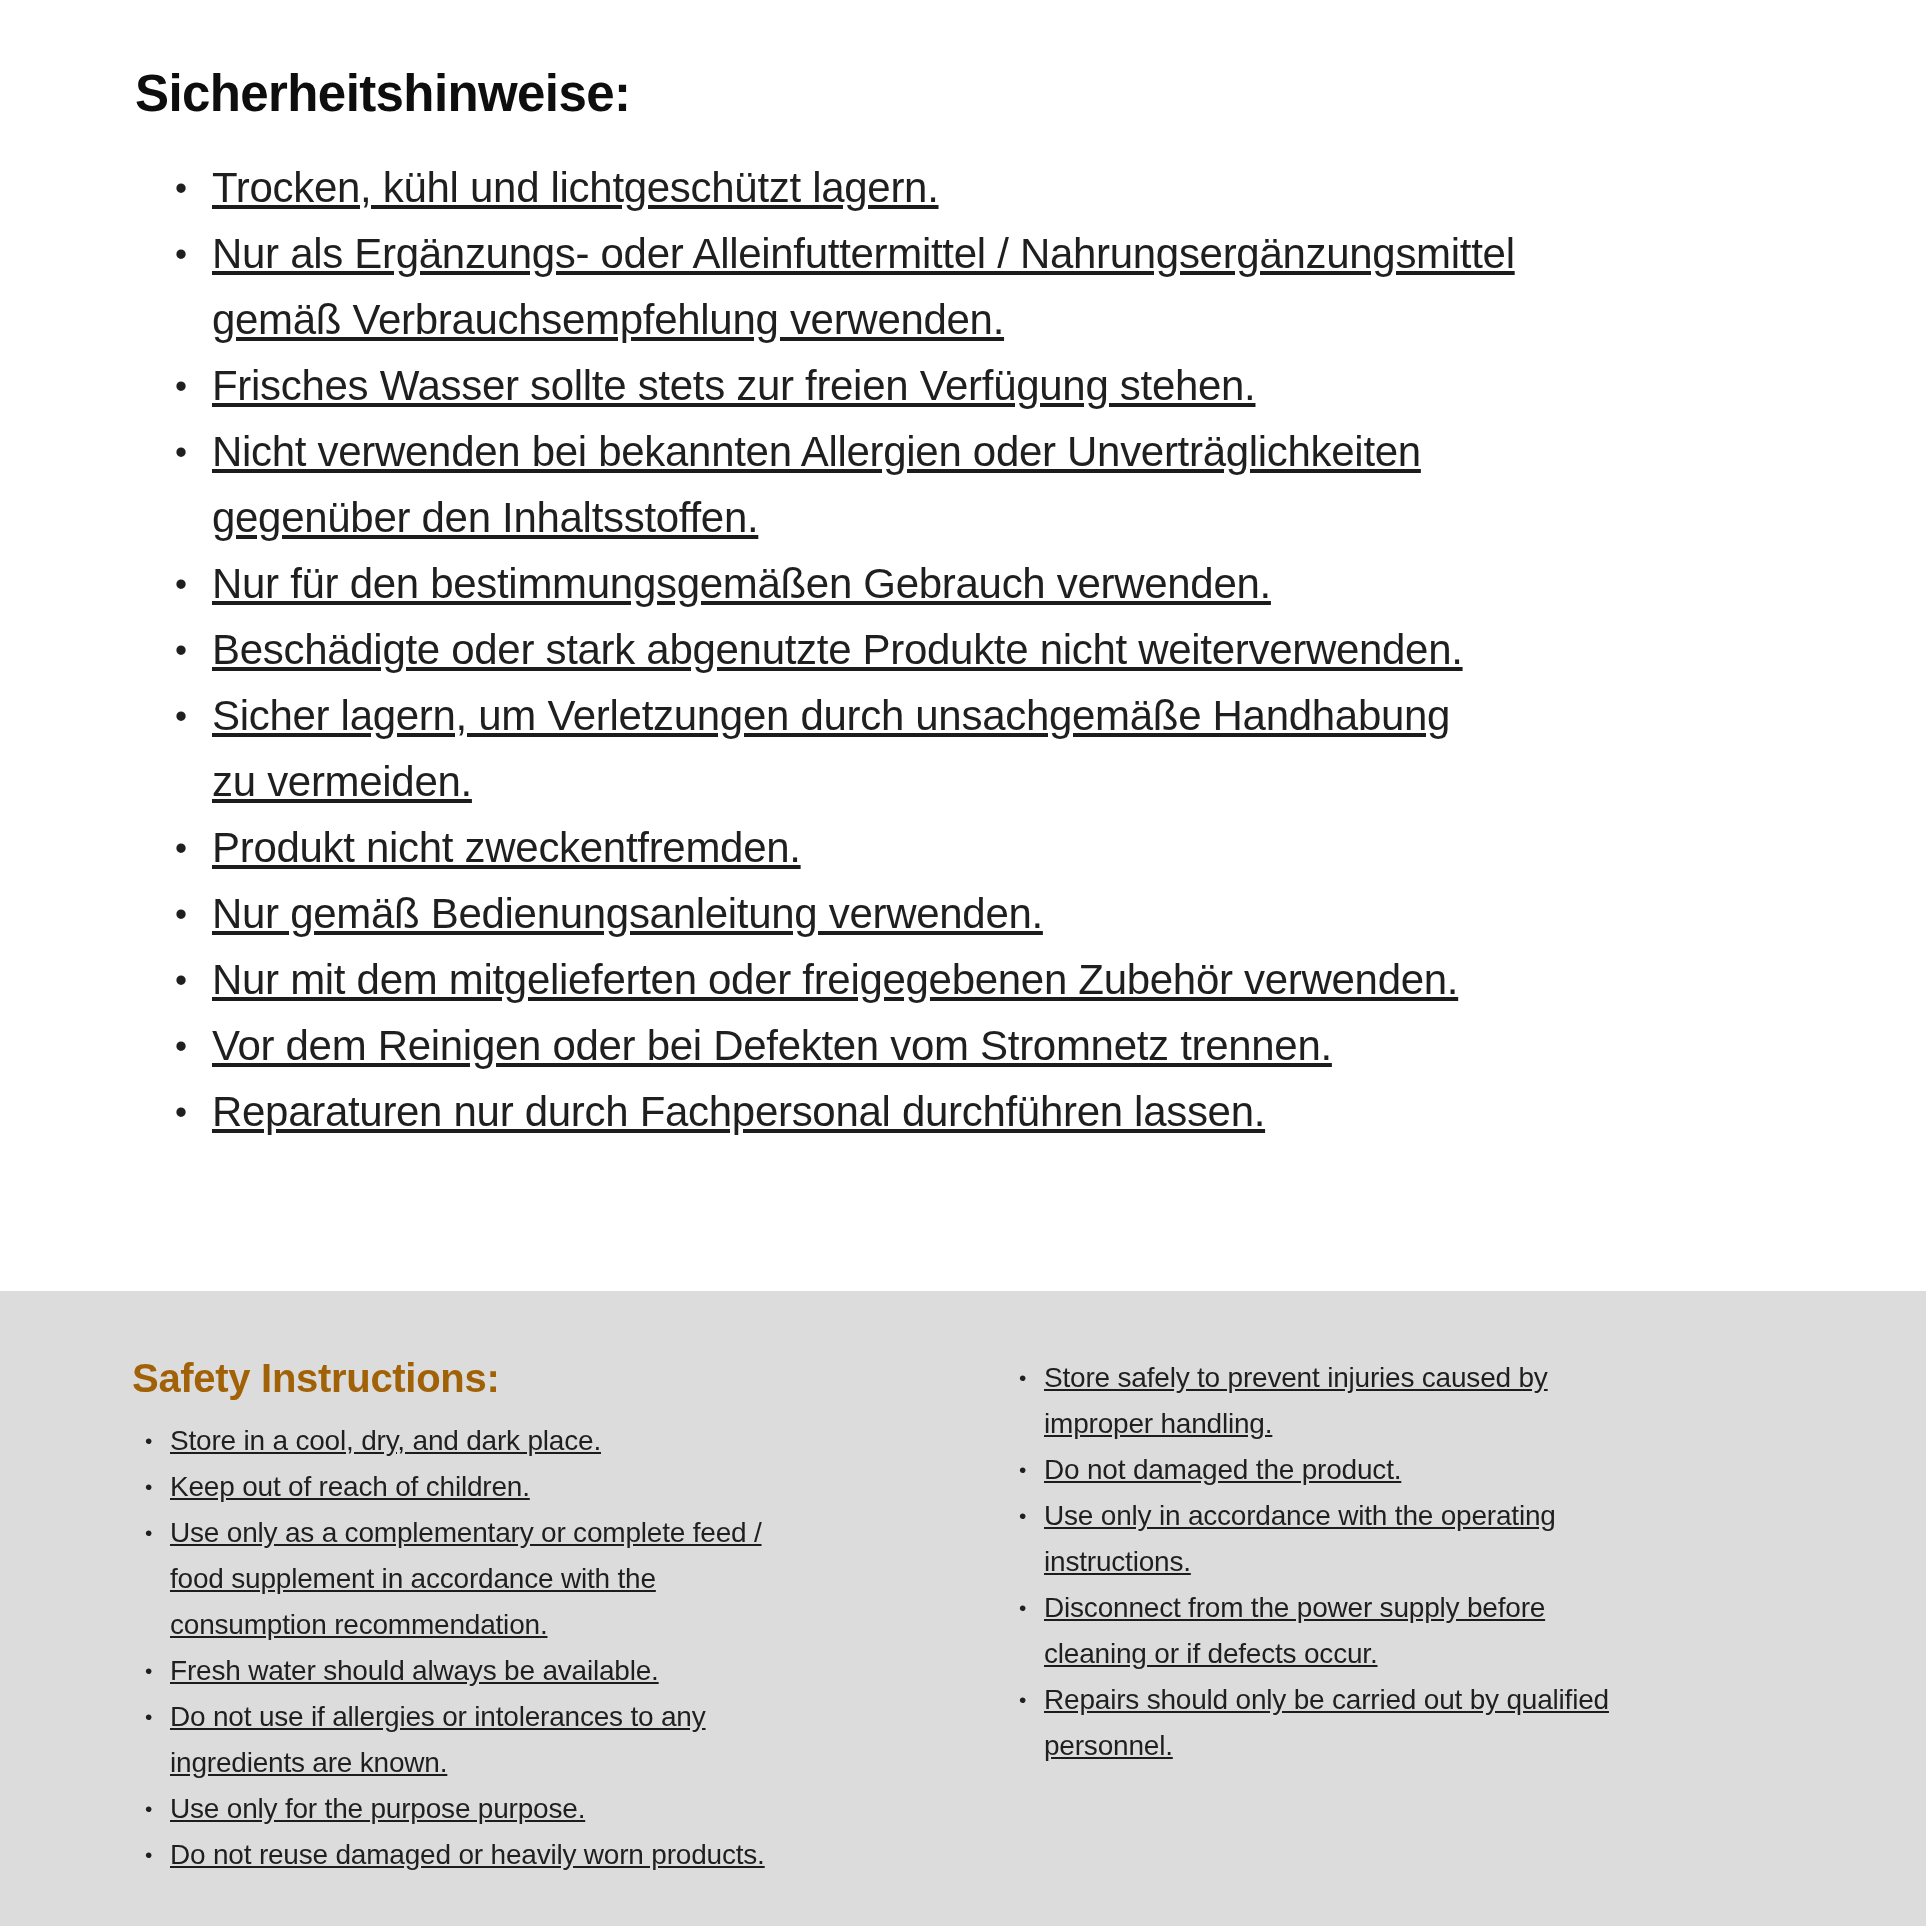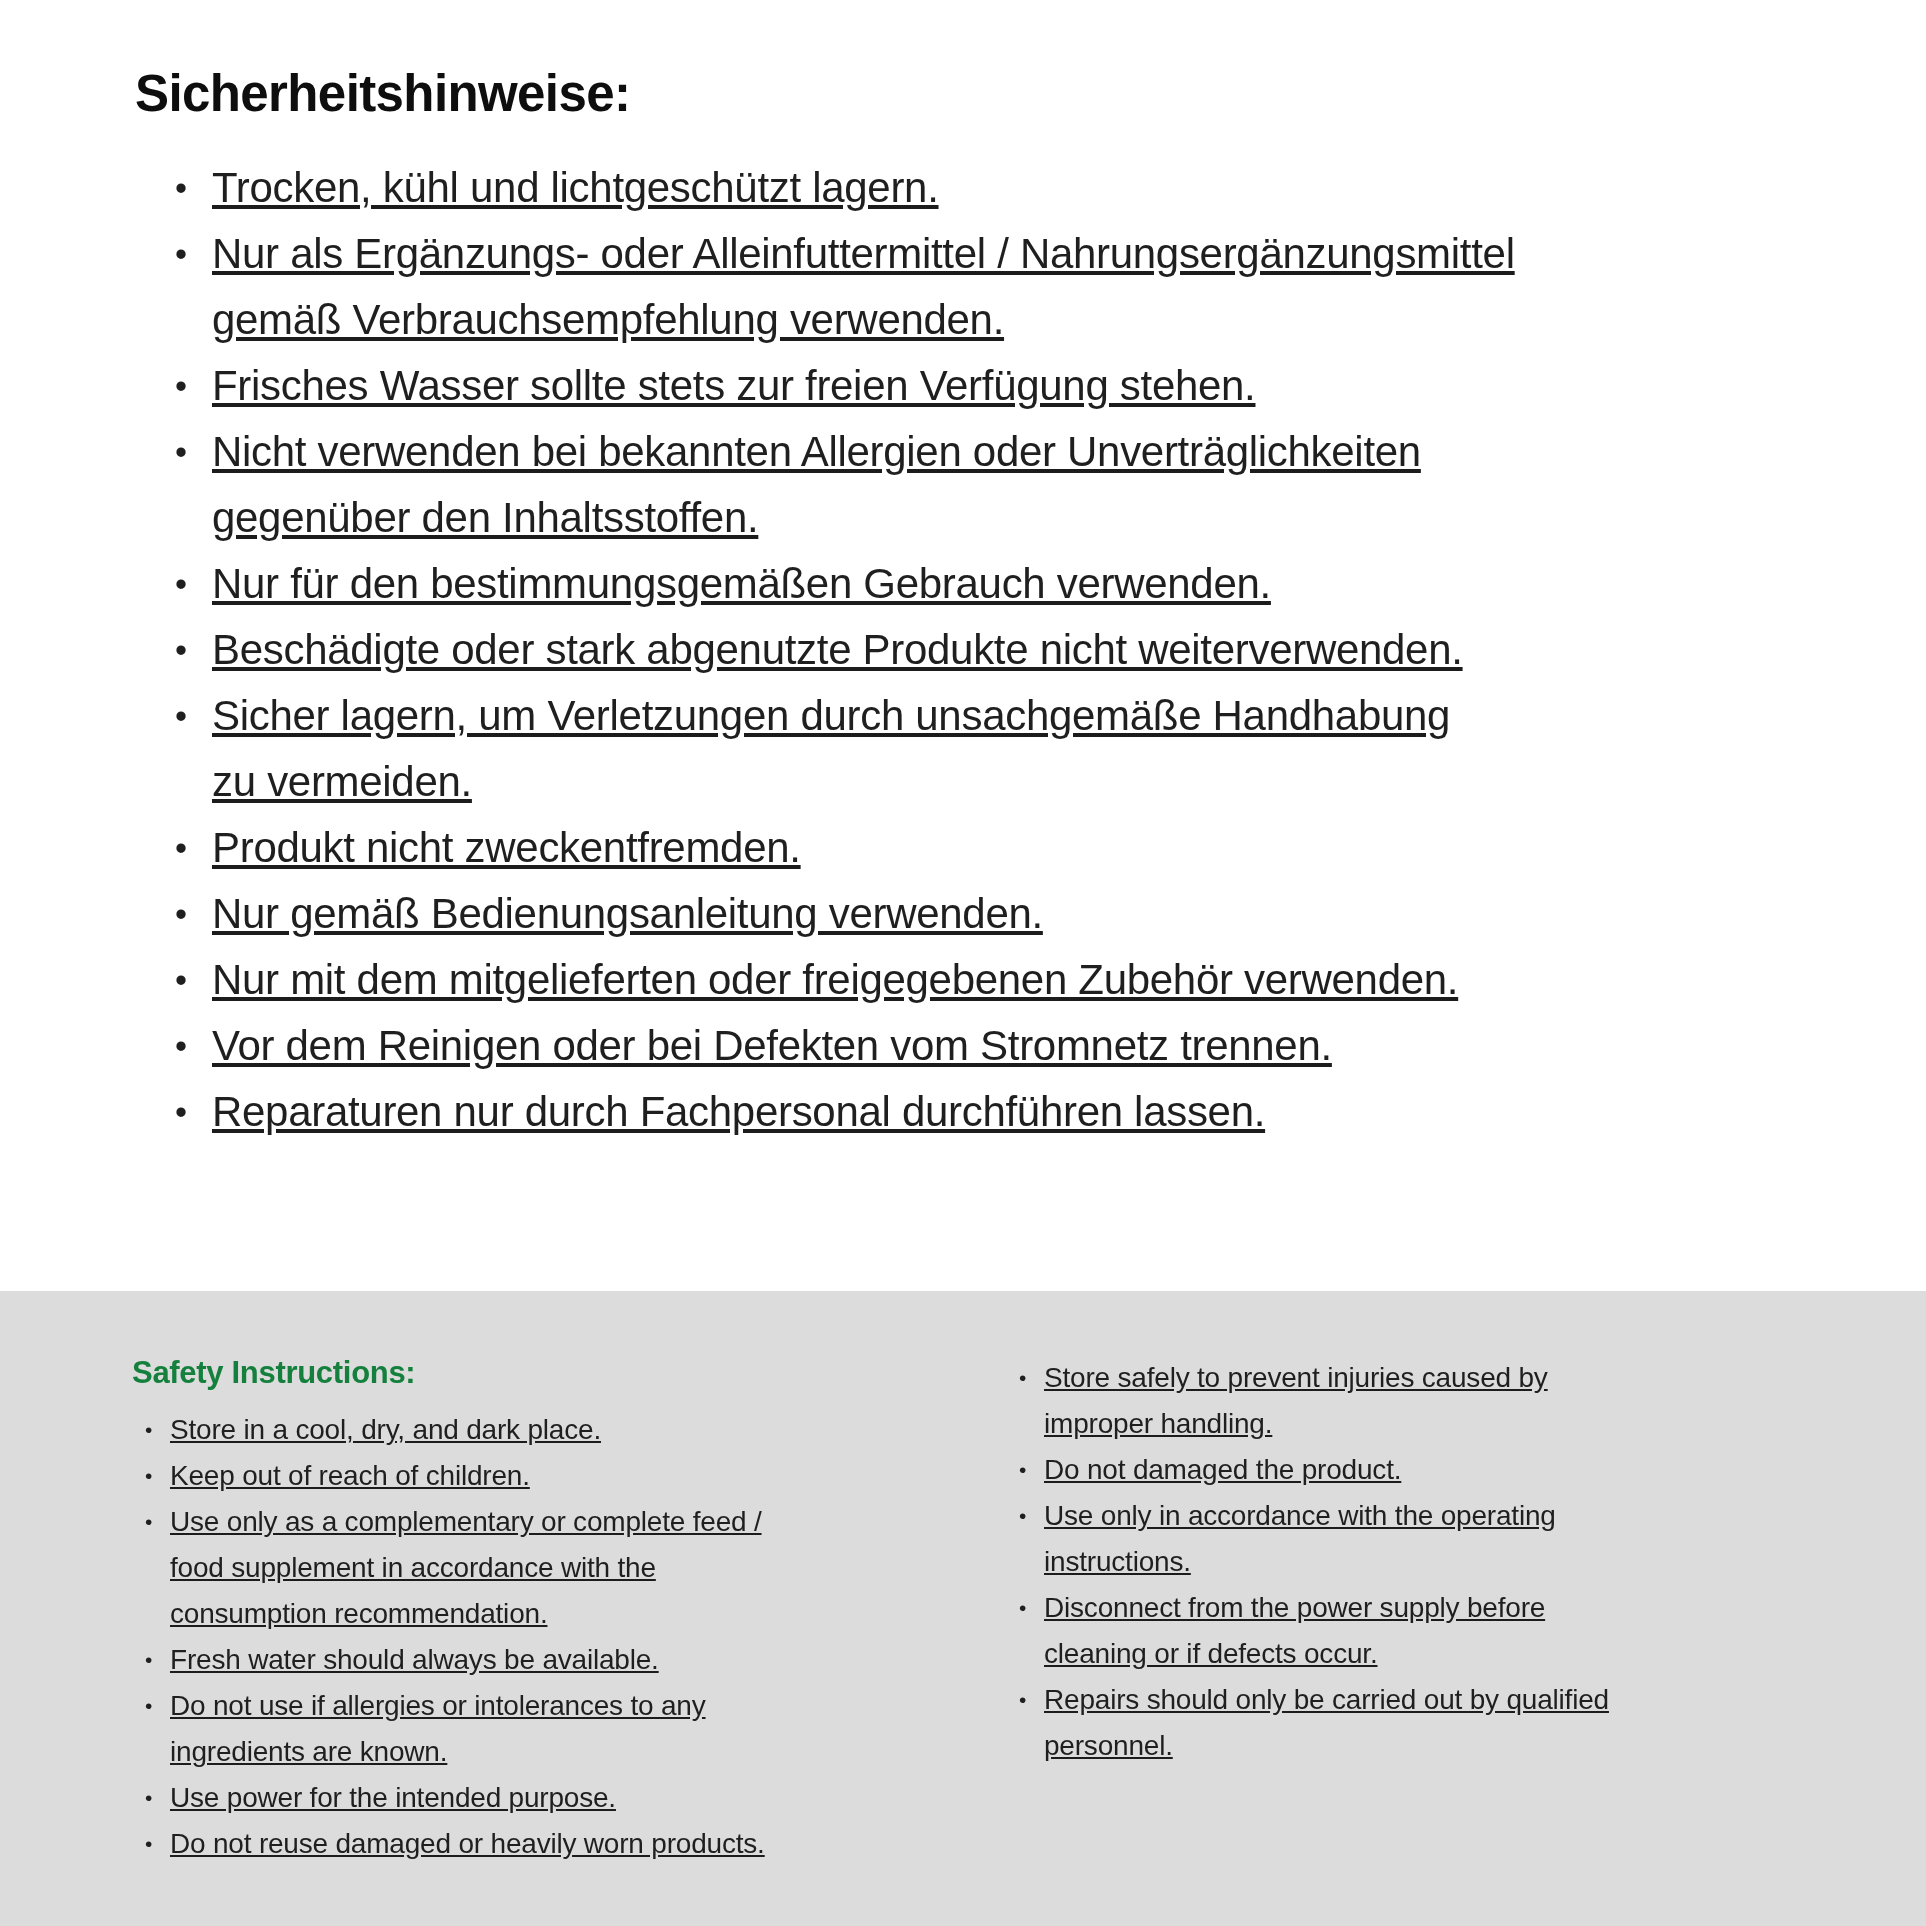--- a/index.html
+++ b/index.html
@@ -80,25 +80,25 @@
     width: 887px;
     flex: 0 0 auto;
     box-sizing: border-box;
   }
   .english-col-right {
     flex: 1 1 auto;
     box-sizing: border-box;
   }
   .english-title {
     margin: 0 0 16.7px 0;
-    font-size: 31px;
+    font-size: 40px;
     line-height: 1.15;
     font-weight: bold;
     letter-spacing: -0.3px;
-    color: #15803d;
+    color: #a16207;
   }
   .english-col-left ul.bullet-list {
     padding-left: 13px;
   }
   .english-band li {
     position: relative;
     padding-left: 25px;
     font-size: 28px;
     line-height: 46px;
     letter-spacing: -0.2px;
@@ -145,21 +145,21 @@
       <h2 class="english-title">Safety Instructions:</h2>
       <ul class="bullet-list">
         <li>Store in a cool, dry, and dark place.</li>
         <li>Keep out of reach of children.</li>
         <li>Use only as a complementary or complete feed /
 food supplement in accordance with the
 consumption recommendation.</li>
         <li>Fresh water should always be available.</li>
         <li>Do not use if allergies or intolerances to any
 ingredients are known.</li>
-        <li>Use power for the intended purpose.</li>
+        <li>Use only for the purpose purpose.</li>
         <li>Do not reuse damaged or heavily worn products.</li>
       </ul>
     </div>
     <div class="english-col-right">
       <ul class="bullet-list">
         <li>Store safely to prevent injuries caused by
 improper handling.</li>
         <li>Do not damaged the product.</li>
         <li>Use only in accordance with the operating
 instructions.</li>

